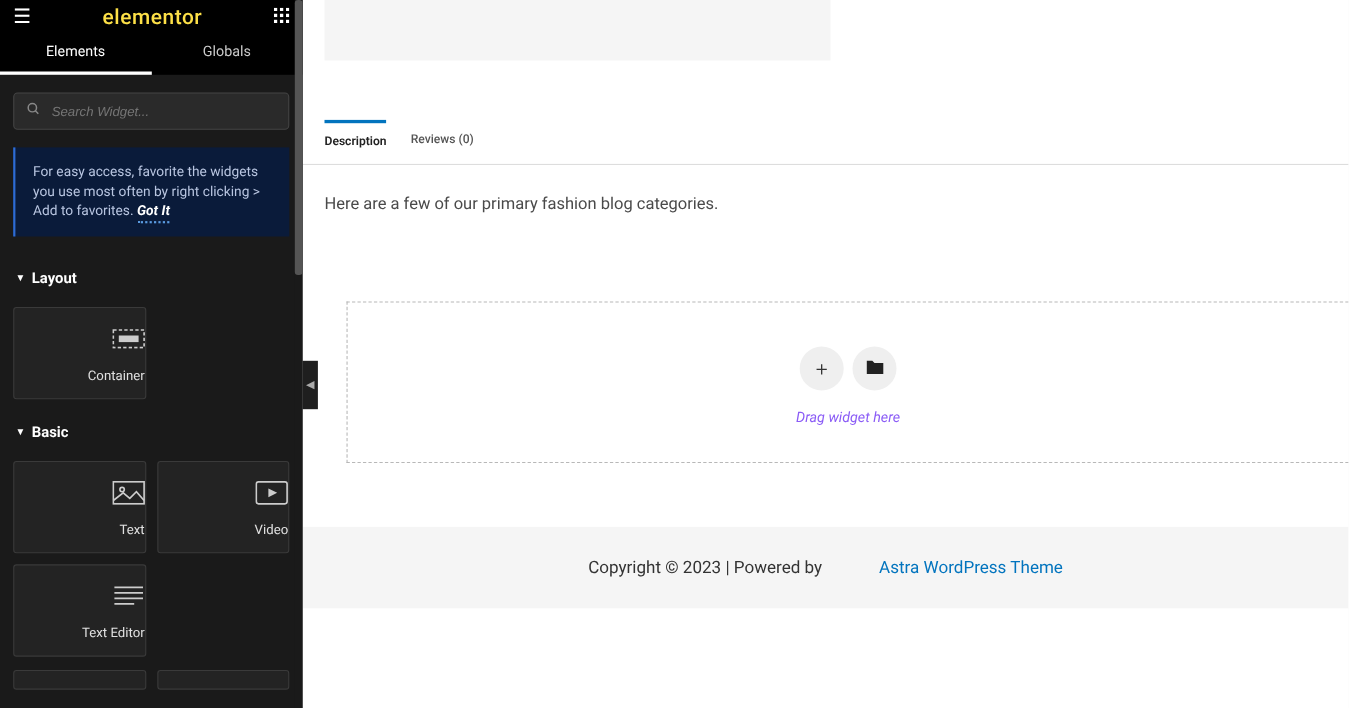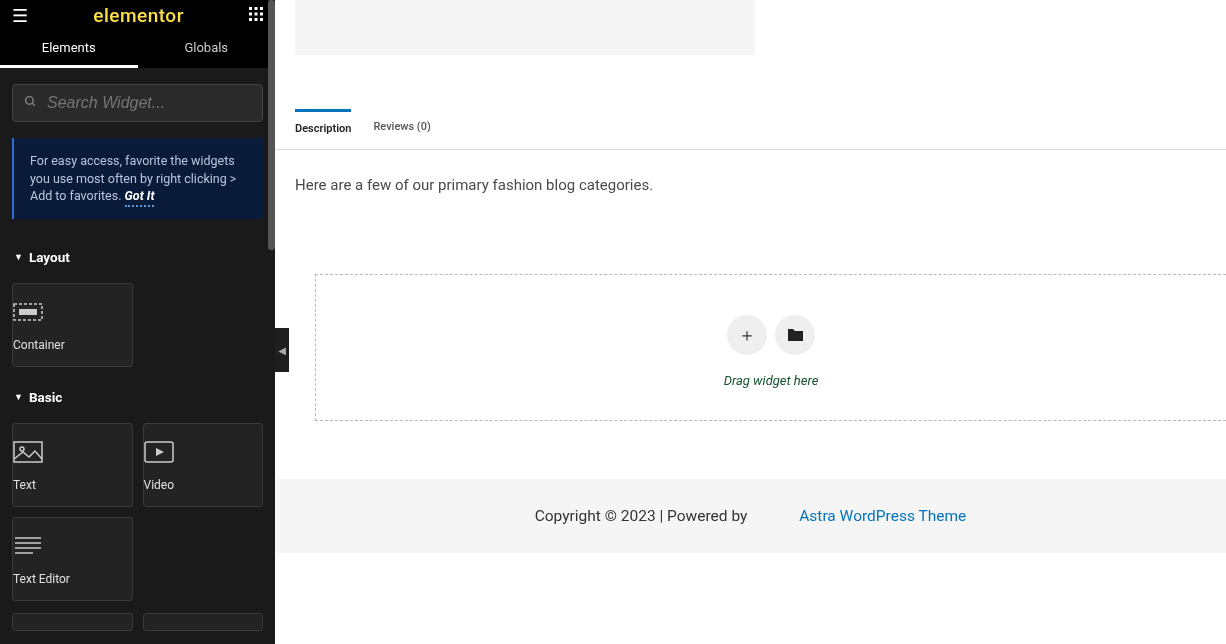--- a/index.html
+++ b/index.html
@@ -68,21 +68,21 @@
       margin: 16px 12px;
       position: relative;
     }
     .search-input {
       width: 100%;
       background: #2a2a2a;
       border: 1px solid #444;
       border-radius: 4px;
       padding: 9px 12px 9px 34px;
       color: #0ea5e9;
-      font-size: 16px;
+      font-size: 12px;
       font-style: italic;
     }
     .search-icon {
       position: absolute;
       left: 12px;
       top: 50%;
       transform: translateY(-50%);
       color: #888;
       font-size: 13px;
     }
@@ -125,21 +125,21 @@
     .widgets-grid.single {
       grid-template-columns: 1fr 1fr;
     }
     .widget-card {
       background: #232323;
       border: 1px solid #3a3a3a;
       border-radius: 3px;
       height: 84px;
       display: flex;
       flex-direction: column;
-      align-items: flex-start;
+      align-items: flex-end;
       justify-content: center;
       gap: 12px;
       cursor: grab;
     }
     .widget-icon {
       color: #ccc;
       display: flex;
       align-items: center;
       justify-content: center;
       height: 28px;
@@ -222,21 +222,21 @@
       display: flex;
       align-items: center;
       justify-content: center;
       font-size: 18px;
       color: #333;
       cursor: pointer;
     }
     .dz-text {
       font-size: 13px;
       font-style: italic;
-      color: #14532d;
+      color: #8b5cf6;
     }
     .footer {
       margin-top: 58px;
       background: #f5f5f5;
       padding: 28px 20px;
       text-align: center;
       font-size: 15.5px;
       color: #333;
     }
     .footer a {

